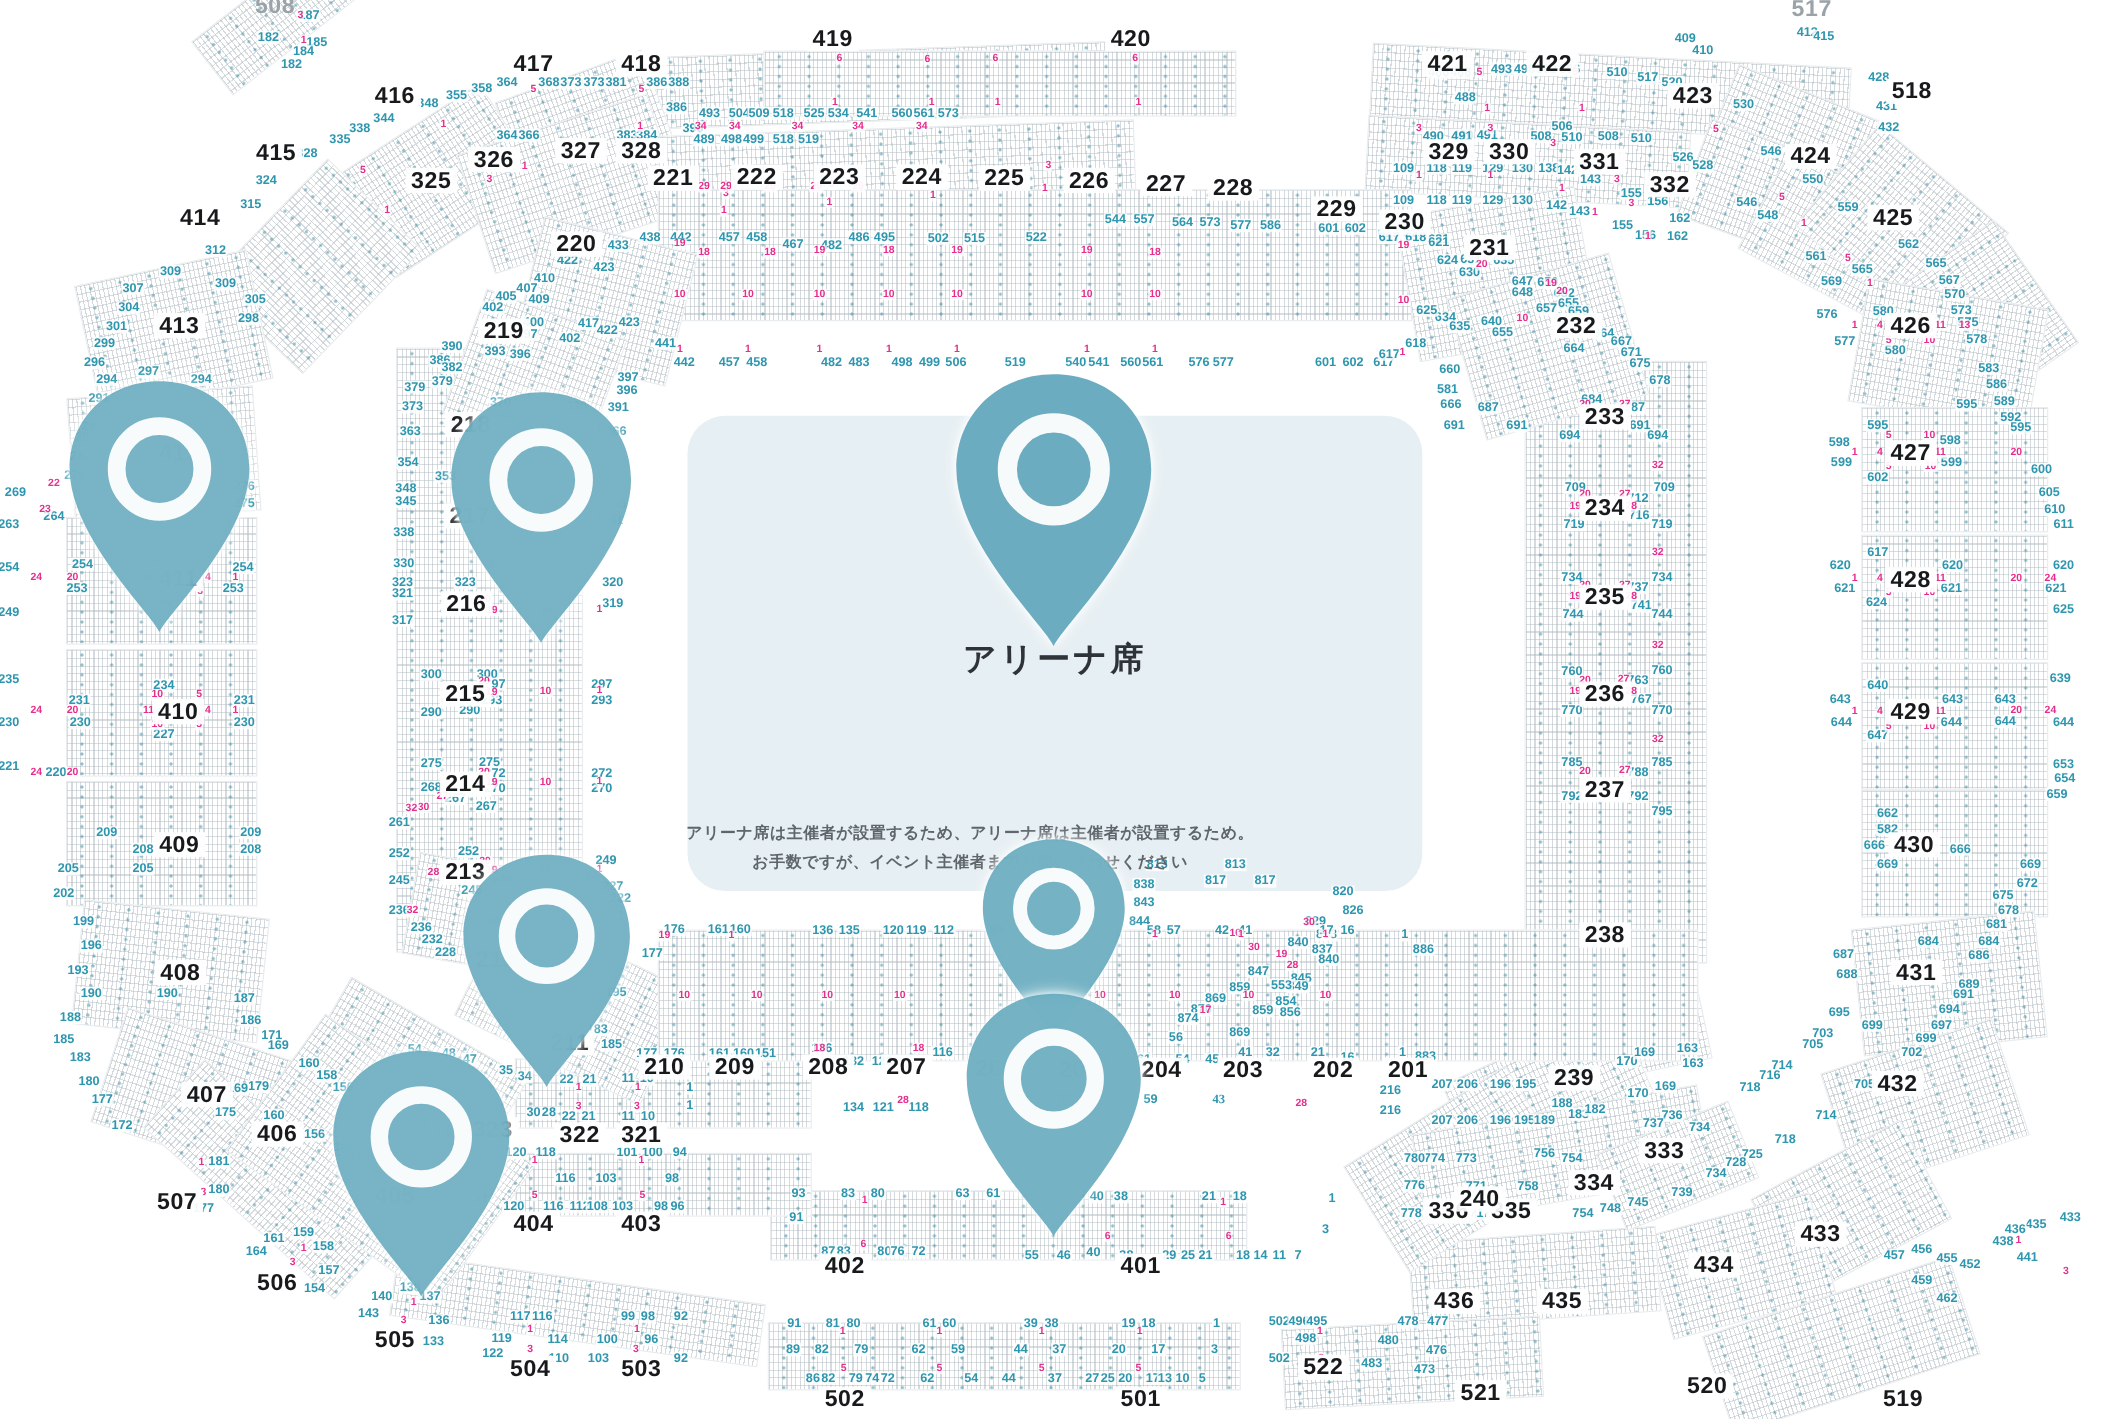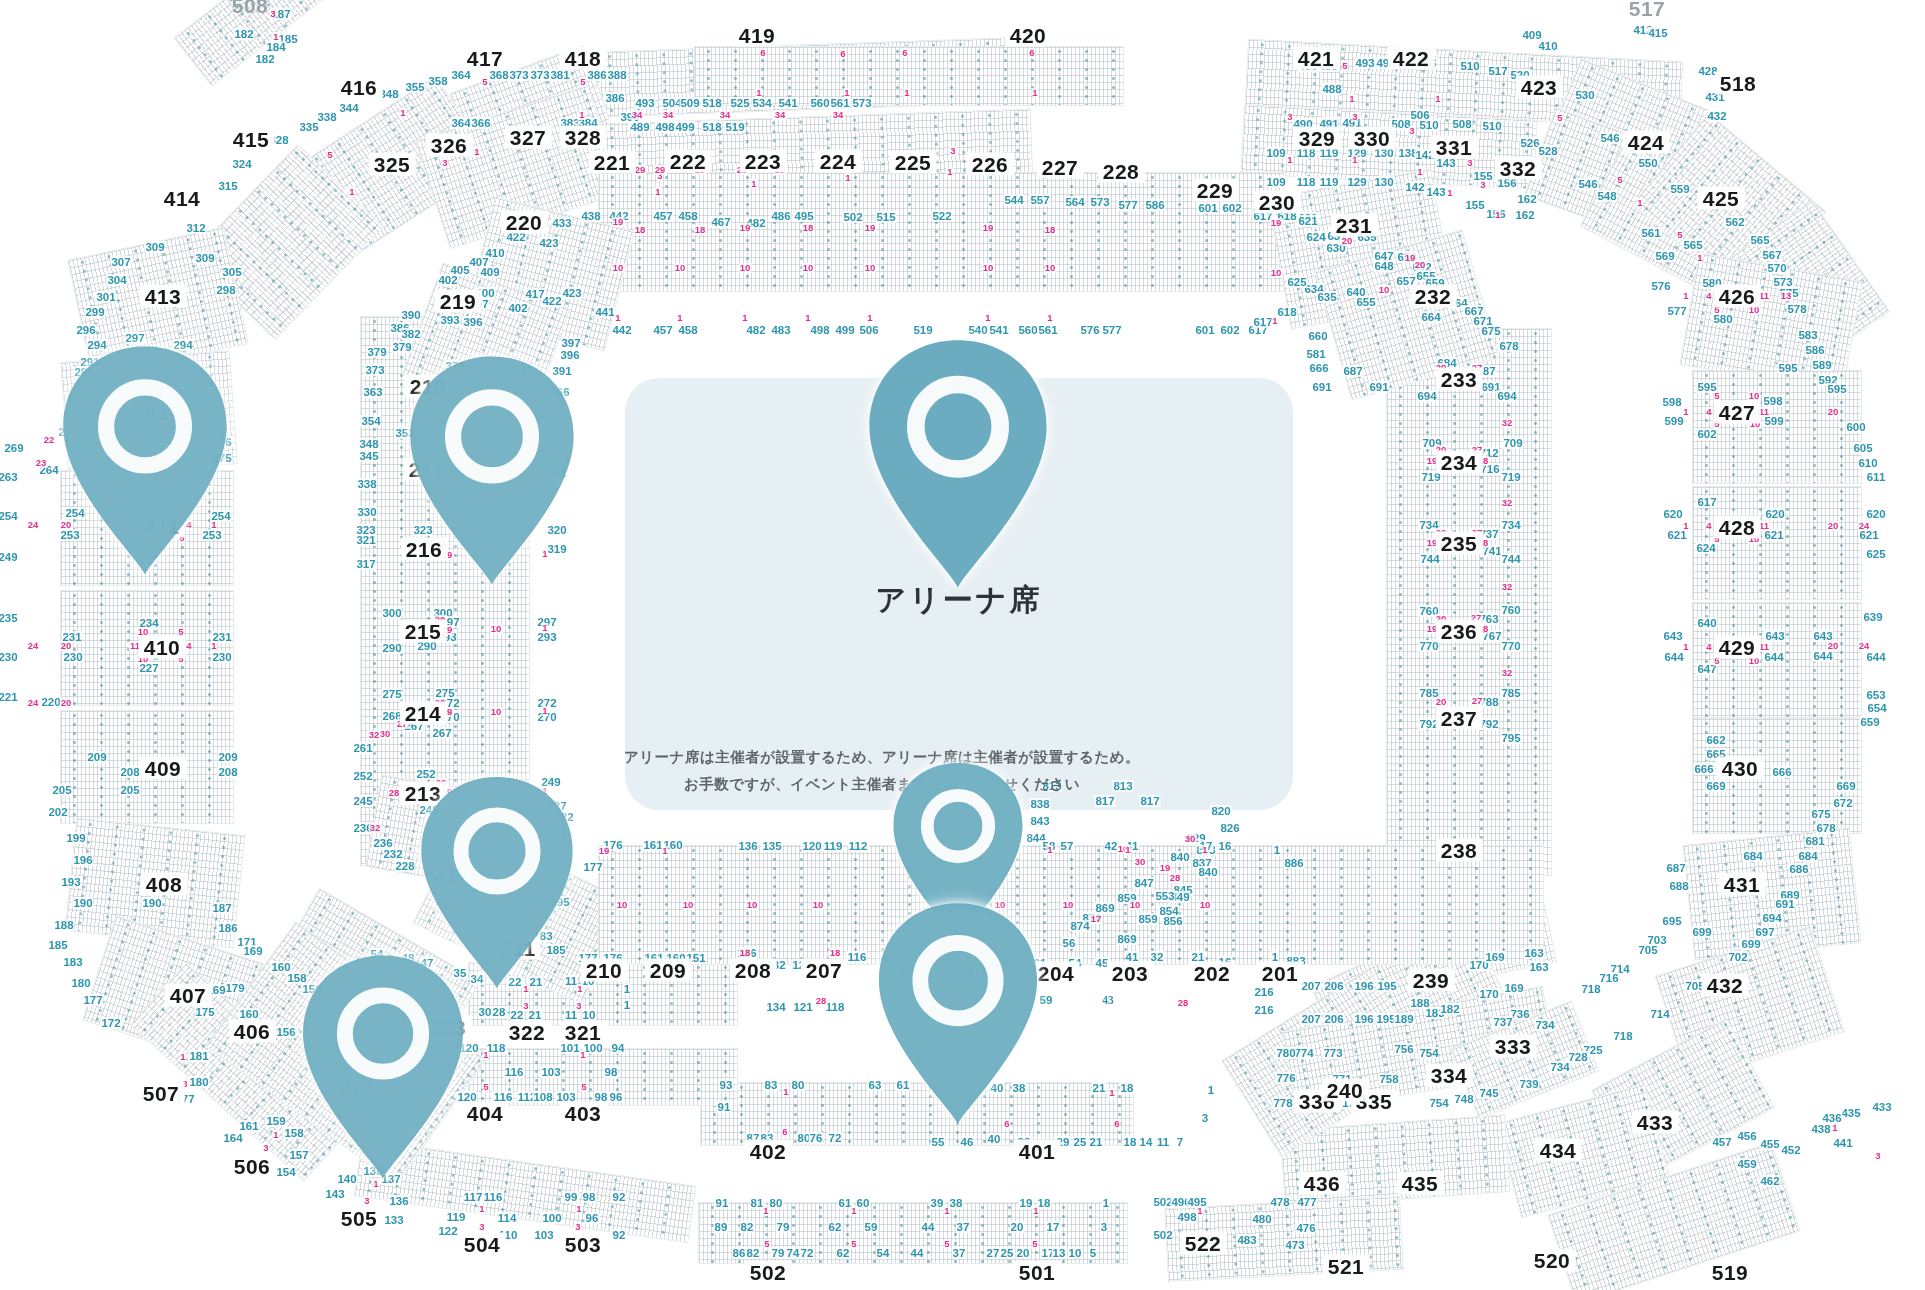--- a/index.html
+++ b/index.html
@@ -123,21 +123,21 @@
     <span class="rn" style="left: 597px; top: 75px;">386</span>
     <span class="rn" style="left: 617px; top: 75px;">388</span>
     <span class="rn" style="left: 155px; top: 247px;">309</span>
     <span class="rn" style="left: 121px; top: 262px;">307</span>
     <span class="rn" style="left: 117px; top: 280px;">304</span>
     <span class="rn" style="left: 106px; top: 297px;">301</span>
     <span class="rn" style="left: 95px; top: 312px;">299</span>
     <span class="rn" style="left: 86px; top: 330px;">296</span>
     <span class="rn" style="left: 97px; top: 345px;">294</span>
     <span class="rn" style="left: 90px; top: 362px;">291</span>
-    <span class="rn" style="left: 84px; top: 372px;">288</span>
+    <span class="rn" style="left: 84px; top: 388px;">288</span>
     <span class="rn" style="left: 78px; top: 398px;">285</span>
     <span class="rn" style="left: 73px; top: 415px;">282</span>
     <span class="rn" style="left: 68px; top: 432px;">279</span>
     <span class="rn" style="left: 232px; top: 272px;">305</span>
     <span class="rn" style="left: 205px; top: 258px;">309</span>
     <span class="rn" style="left: 226px; top: 290px;">298</span>
     <span class="rn" style="left: 135px; top: 338px;">297</span>
     <span class="rn" style="left: 183px; top: 345px;">294</span>
     <span class="rn" style="left: 155px; top: 432px;">279</span>
     <span class="rn" style="left: 222px; top: 442px;">276</span>
@@ -513,21 +513,21 @@
     <span class="rn" style="left: 1823px; top: 636px;">643</span>
     <span class="rn" style="left: 1674px; top: 657px;">644</span>
     <span class="rn" style="left: 1774px; top: 657px;">644</span>
     <span class="rn" style="left: 1823px; top: 656px;">644</span>
     <span class="rn" style="left: 1876px; top: 657px;">644</span>
     <span class="rn" style="left: 1707px; top: 669px;">647</span>
     <span class="rn" style="left: 1876px; top: 695px;">653</span>
     <span class="rn" style="left: 1877px; top: 708px;">654</span>
     <span class="rn" style="left: 1870px; top: 722px;">659</span>
     <span class="rn" style="left: 1716px; top: 740px;">662</span>
-    <span class="rn" style="left: 1716px; top: 754px;">665</span>
+    <span class="rn" style="left: 1716px; top: 754px;">582</span>
     <span class="rn" style="left: 1704px; top: 769px;">666</span>
     <span class="rn" style="left: 1782px; top: 772px;">666</span>
     <span class="rn" style="left: 1716px; top: 786px;">669</span>
     <span class="rn" style="left: 1846px; top: 786px;">669</span>
     <span class="rn" style="left: 1843px; top: 803px;">672</span>
     <span class="rn" style="left: 1821px; top: 814px;">675</span>
     <span class="rn" style="left: 1826px; top: 828px;">678</span>
     <span class="rn" style="left: 1815px; top: 841px;">681</span>
     <span class="rn" style="left: 1753px; top: 856px;">684</span>
     <span class="rn" style="left: 1808px; top: 856px;">684</span>

